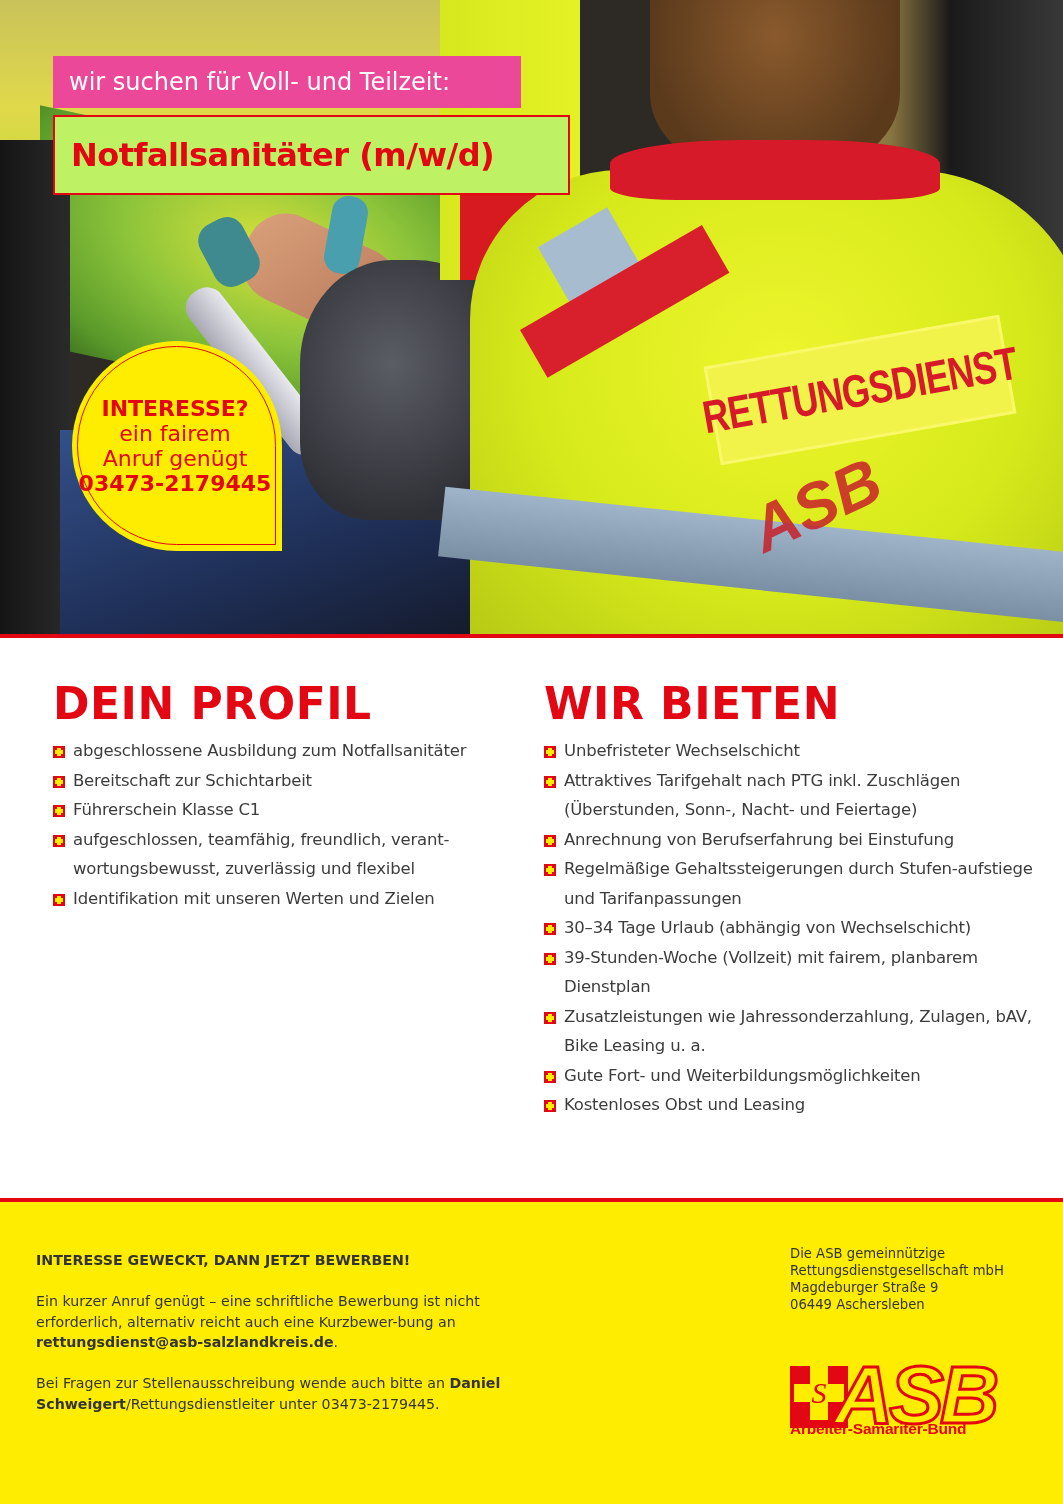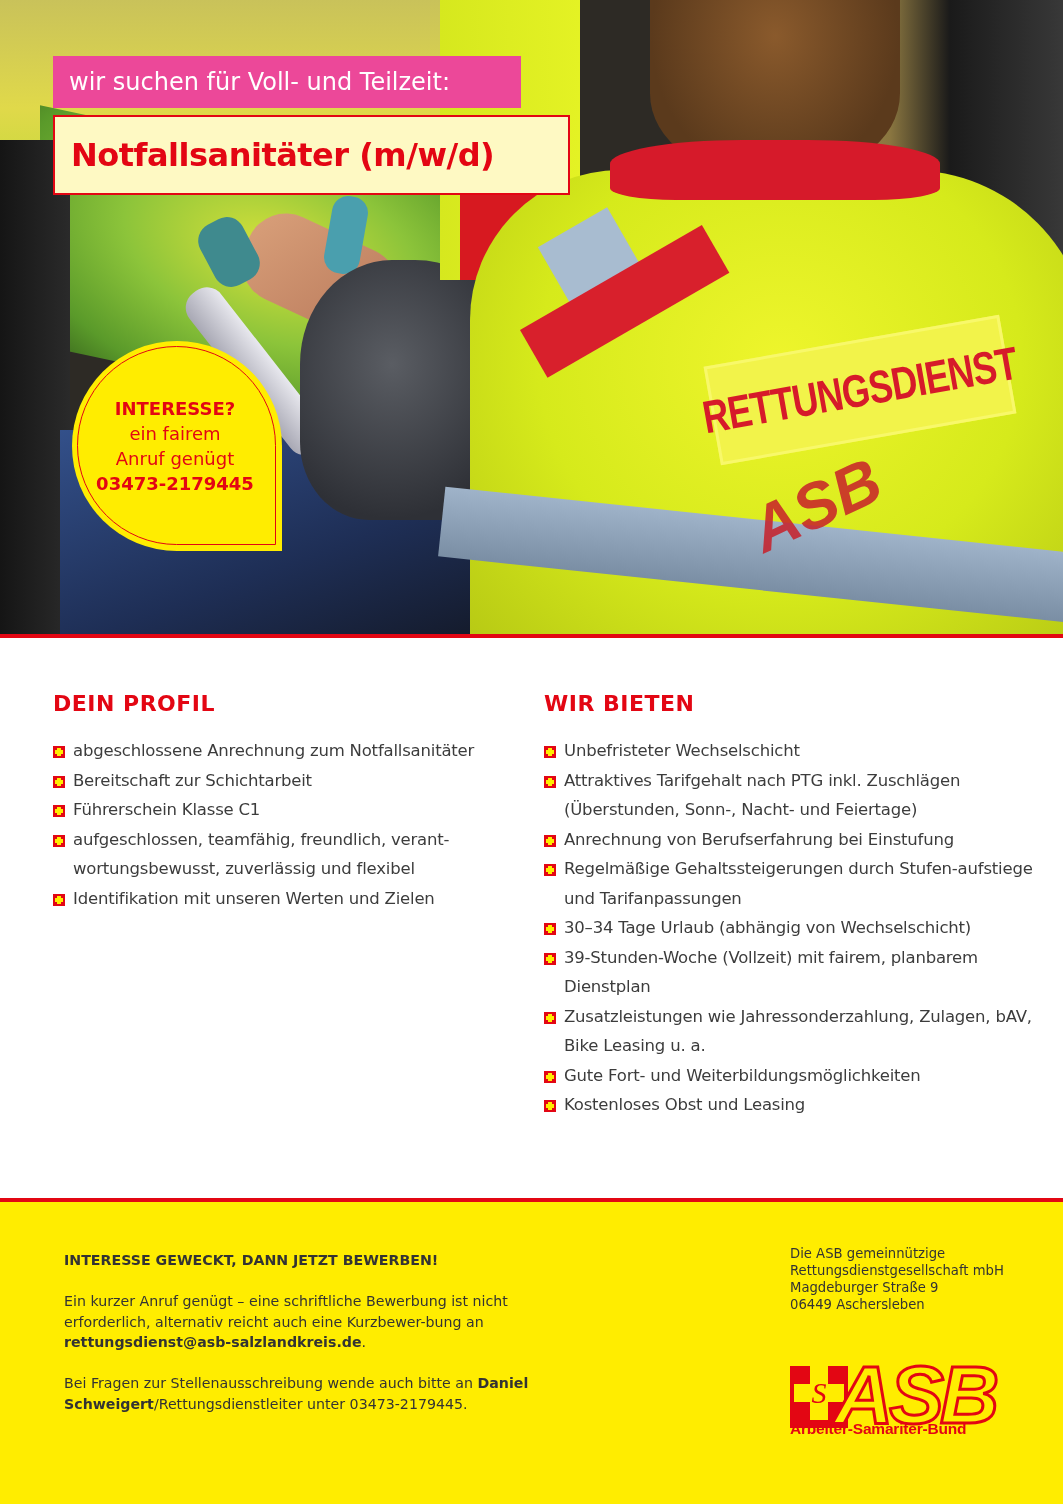--- a/index.html
+++ b/index.html
@@ -29,47 +29,47 @@
   .hero .shoulder-red { position: absolute; left: 520px; top: 225px; width: 210px; height: 55px; background: #d8202c; transform: rotate(-30deg); transform-origin: left top; top: 330px; }
   .hero .reflect1 { position: absolute; left: 440px; top: 520px; width: 640px; height: 70px; background: linear-gradient(180deg,#9fb3c9,#7a8ea4); transform: rotate(6deg); }
   .hero .reflect2 { position: absolute; left: 560px; top: 220px; width: 80px; height: 110px; background: #a8bcd0; transform: rotate(-30deg); }
   .hero .patch { position: absolute; left: 710px; top: 340px; width: 300px; height: 100px; background: #f2f34a; border: 3px solid #f8f86a; transform: rotate(-10deg); display: flex; align-items: center; justify-content: center; }
   .hero .patch span { font-family: "Liberation Sans", sans-serif; font-weight: bold; font-size: 46px; color: #d61a2a; letter-spacing: -1px; transform: scaleX(0.78); display: inline-block; }
   .hero .asb-stitch { position: absolute; left: 750px; top: 460px; width: 170px; height: 90px; color: #c8202a; font-family: "Liberation Sans", sans-serif; font-style: italic; font-weight: bold; font-size: 64px; transform: rotate(-25deg); opacity: .85; }
 
   
   .banner-sub { position: absolute; left: 53px; top: 56px; width: 468px; height: 52px; background: #ec4899; color: #fff;
     font-family: "DejaVu Sans", sans-serif; font-size: 24px; line-height: 52px; padding-left: 16px; white-space: nowrap; }
-  .banner-title { position: absolute; left: 53px; top: 115px; width: 517px; height: 80px; background: #fef9c3; border: 2px solid #e30613;
+  .banner-title { position: absolute; left: 53px; top: 115px; width: 517px; height: 80px; background: #bef264; border: 2px solid #e30613;
     color: #e30613; font-family: "DejaVu Sans", sans-serif; font-weight: bold; font-size: 32px; line-height: 76px; padding-left: 16px; white-space: nowrap; letter-spacing: -0.5px; }
 
   
   .bubble-wrap { position: absolute; left: 72px; top: 341px; width: 210px; height: 210px; }
   .bubble { position: absolute; left: 0; top: 0; width: 210px; height: 210px; background: #ffed00; border-radius: 105px 105px 0 105px; }
   .bubble-inner { position: absolute; left: 5px; top: 5px; width: 199px; height: 199px; border: 1.5px solid #e30613; border-radius: 100px 100px 0 100px; }
-  .bubble-text { position: absolute; left: 0; top: 55px; width: 206px; text-align: center; color: #e30613; font-size: 18px; line-height: 25px; font-family: "DejaVu Sans", sans-serif; }
+  .bubble-text { position: absolute; left: 0; top: 55px; width: 206px; text-align: center; color: #e30613; font-size: 22px; line-height: 25px; font-family: "DejaVu Sans", sans-serif; }
   .bubble-text .b { font-weight: bold; }
 
   .rule-top { position: absolute; left: 0; top: 634px; width: 1063px; height: 4px; background: #e30613; }
 
   
   .col { position: absolute; top: 682px; }
   .col.left { left: 53px; width: 460px; }
   .col.right { left: 544px; width: 490px; }
-  .col h2 { font-family: "DejaVu Sans", sans-serif; font-weight: bold; font-size: 22px; color: #e30613; line-height: 44px; letter-spacing: 0.5px; margin-bottom: 10px; }
+  .col h2 { font-family: "DejaVu Sans", sans-serif; font-weight: bold; font-size: 44px; color: #e30613; line-height: 44px; letter-spacing: 0.5px; margin-bottom: 10px; }
   .col ul { list-style: none; }
   .col li { position: relative; padding-left: 20px; font-size: 16.5px; line-height: 29.5px; color: #3c3c3c; letter-spacing: -0.2px; }
   .col li .bullet { position: absolute; left: 0; top: 10px; width: 12px; height: 12px; background: #e30613; }
   .col li .bullet::before { content: ""; position: absolute; left: 4px; top: 2px; width: 4px; height: 8px; background: #ffed00; }
   .col li .bullet::after { content: ""; position: absolute; left: 2px; top: 4px; width: 8px; height: 4px; background: #ffed00; }
 
   
   .rule-bottom { position: absolute; left: 0; top: 1198px; width: 1063px; height: 4px; background: #e30613; }
   .footer { position: absolute; left: 0; top: 1202px; width: 1063px; height: 302px; background: #ffed00; }
-  .footer .left { position: absolute; left: 64px; top: 48px; width: 470px; font-size: 14.2px; line-height: 20.5px; color: #333; }
+  .footer .left { position: absolute; left: 36px; top: 48px; width: 470px; font-size: 14.2px; line-height: 20.5px; color: #333; }
   .footer .left .heading { font-weight: bold; margin-bottom: 20.5px; }
   .footer .left p { margin-bottom: 20.5px; }
   .footer .left strong { font-weight: bold; }
   .footer .address { position: absolute; left: 790px; top: 43px; font-size: 13.2px; line-height: 17px; color: #333; }
 
   .asb-logo { position: absolute; left: 790px; top: 1362px; width: 225px; height: 95px; }
   .asb-logo .cross-box { position: absolute; left: 0; top: 4px; width: 58px; height: 62px; background: #e30613; }
   .asb-logo .cross-v { position: absolute; left: 20px; top: 4px; width: 18px; height: 54px; background: #ffed00; }
   .asb-logo .cross-h { position: absolute; left: 4px; top: 22px; width: 50px; height: 18px; background: #ffed00; }
   .asb-logo .cross-s { position: absolute; left: 0; top: 14px; width: 58px; text-align: center; font-family: "Liberation Serif", serif; font-style: italic; font-size: 30px; color: #e30613; line-height: 34px; }
@@ -117,21 +117,21 @@
     <div>Anruf genügt</div>
     <div class="b">03473-2179445</div>
   </div>
 </div>
 
 <div class="rule-top"></div>
 
 <div class="col left">
   <h2>DEIN PROFIL</h2>
   <ul>
-    <li><span class="bullet"></span><span>abgeschlossene Anrechnung zum Notfallsanitäter</span></li>
+    <li><span class="bullet"></span><span>abgeschlossene Ausbildung zum Notfallsanitäter</span></li>
     <li><span class="bullet"></span><span>Bereitschaft zur Schichtarbeit</span></li>
     <li><span class="bullet"></span><span>Führerschein Klasse C1</span></li>
     <li><span class="bullet"></span><span>aufgeschlossen, teamfähig, freundlich, verant-wortungsbewusst, zuverlässig und flexibel</span></li>
     <li><span class="bullet"></span><span>Identifikation mit unseren Werten und Zielen</span></li>
   </ul>
 </div>
 
 <div class="col right">
   <h2>WIR BIETEN</h2>
   <ul>

